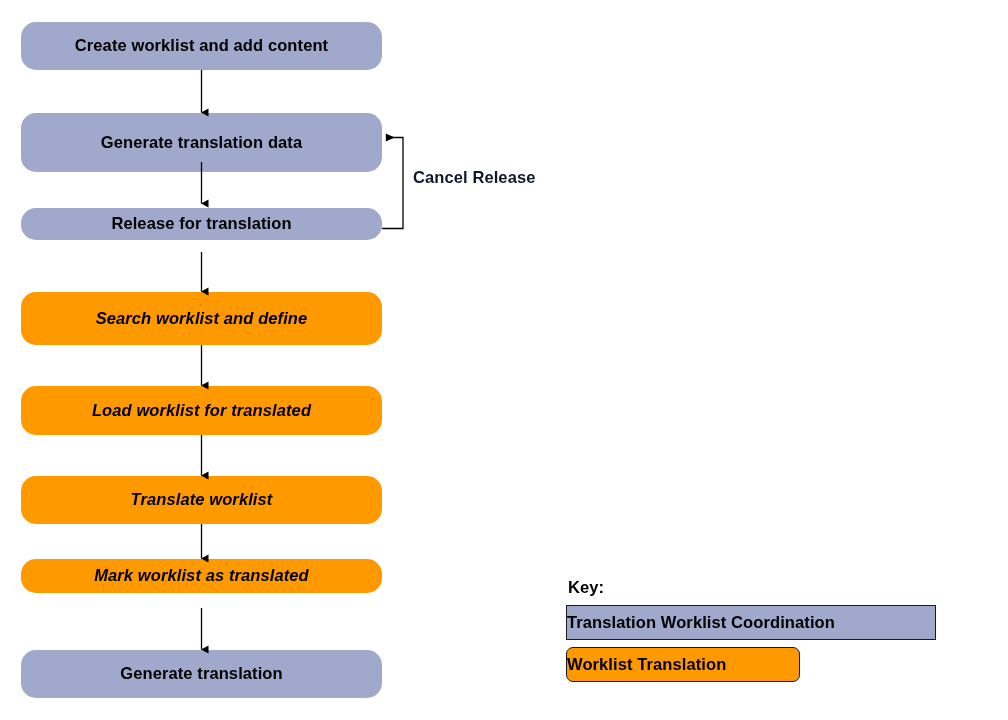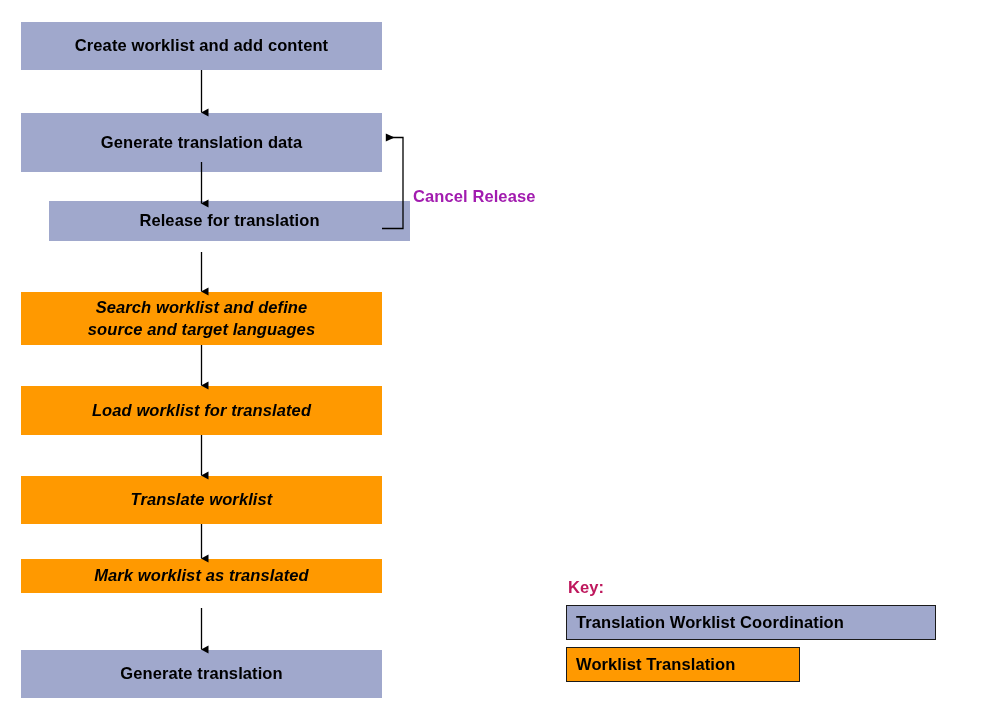--- a/index.html
+++ b/index.html
@@ -29,28 +29,29 @@
     align-items: center;
     justify-content: center;
     text-align: center;
     font-size: 16.5px;
     font-weight: bold;
     color: #000000;
     line-height: 1.32;
     letter-spacing: 0.1px;
     box-sizing: border-box;
     padding: 0 18px;
+    border-radius: 15px;
   }
   .node.coordination { background: #a0a8cc; }
   .node.translation  { background: #ff9900; font-style: italic; }
 
   
   #node-1 { top: 22px;  height: 48px; }
   #node-2 { top: 113px; height: 59px; }
-  #node-3 { top: 201px; height: 40px; margin-left: 28px; }
+  #node-3 { top: 208px; height: 32px; }
   #node-4 { top: 292px; height: 53px; }
   #node-5 { top: 386px; height: 49px; }
   #node-6 { top: 476px; height: 48px; justify-content: center; }
   #node-7 { top: 559px; height: 34px; }
   #node-8 { top: 650px; height: 48px; }
 
   
   #connectors {
     position: absolute;
     left: 0;
@@ -60,60 +61,59 @@
     pointer-events: none;
   }
 
   
   #cancel-release-label {
     position: absolute;
     left: 413px;
     top: 168px;
     font-size: 16.5px;
     font-weight: bold;
-    color: #a21caf;
+    color: #0f172a;
     white-space: nowrap;
     letter-spacing: 0.1px;
-    margin-top: 19px;
   }
 
   
   #key-block {
     position: absolute;
     left: 566px;
     top: 578px;
     width: 380px;
   }
   #key-title {
     font-size: 16.5px;
     font-weight: bold;
-    color: #be185d;
+    color: #000000;
     margin: 0 0 8px 2px;
     letter-spacing: 0.1px;
   }
   .key-swatch {
     display: flex;
     align-items: center;
     border: 1.5px solid #1a1a1a;
     box-sizing: border-box;
     height: 35px;
     font-size: 16.5px;
     font-weight: bold;
     color: #000000;
-    padding-left: 9px;
     letter-spacing: 0.1px;
     margin-bottom: 7px;
   }
   #key-swatch-coordination {
     background: #a0a8cc;
     width: 370px;
   }
   #key-swatch-translation {
     background: #ff9900;
     width: 234px;
+    border-radius: 7px;
   }
 </style>
 </head>
 <body>
 
 <div id="canvas">
 
   <div class="node coordination" id="node-1">
     <span>Create worklist  and add content</span>
   </div>
@@ -122,21 +122,20 @@
     <span>Generate translation  data</span>
   </div>
 
   <div class="node coordination" id="node-3">
     <span>Release for translation</span>
   </div>
 
   <div class="node translation" id="node-4">
     <span>
       <span>Search worklist  and define</span><br>
-      <span>source and target languages</span>
     </span>
   </div>
 
   <div class="node translation" id="node-5">
     <span>Load worklist  for translated</span>
   </div>
 
   <div class="node translation" id="node-6">
     <span>Translate worklist</span>
   </div>

